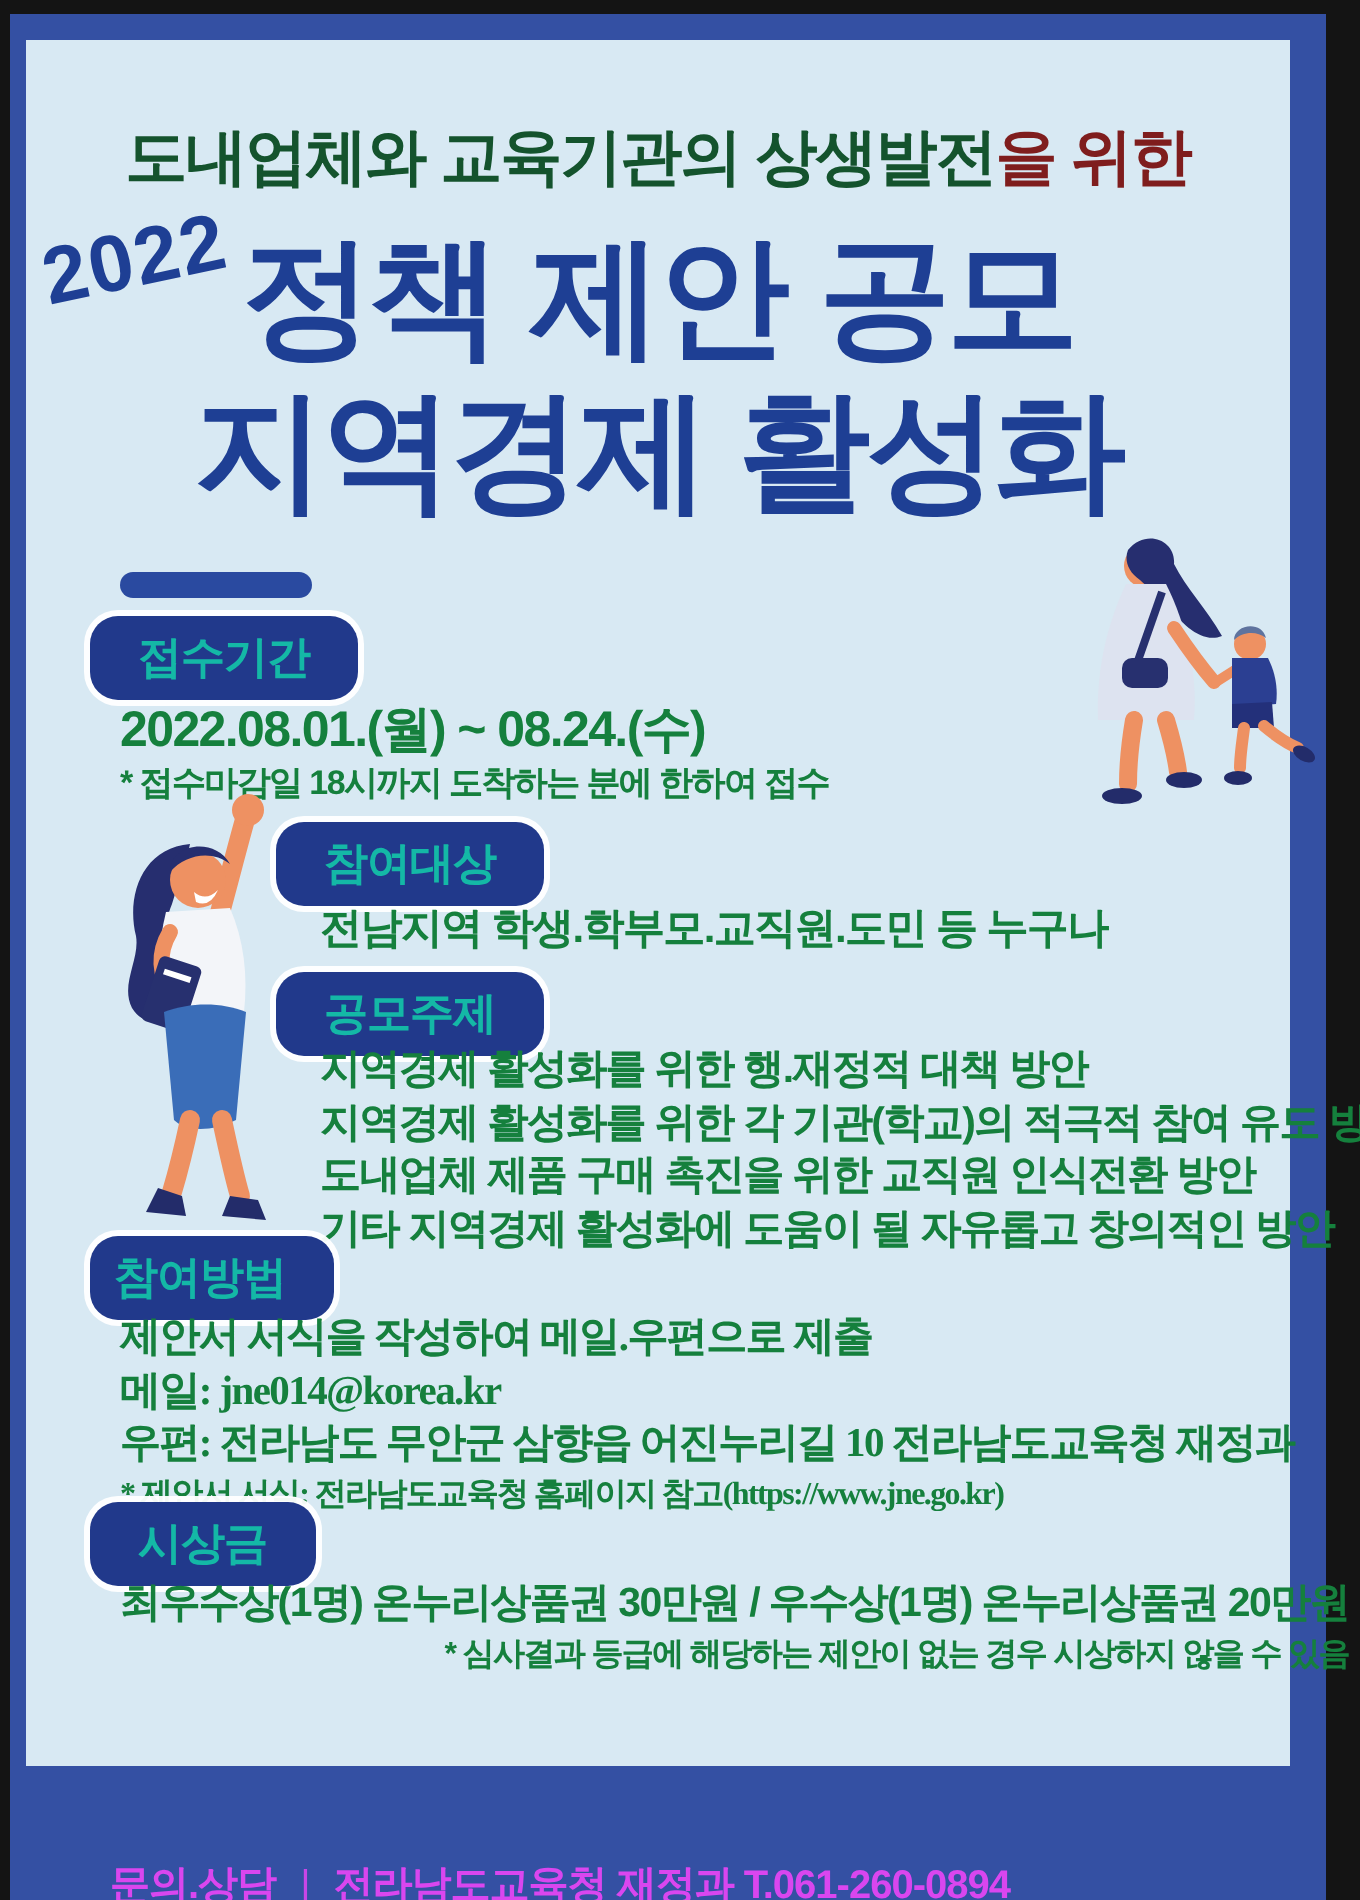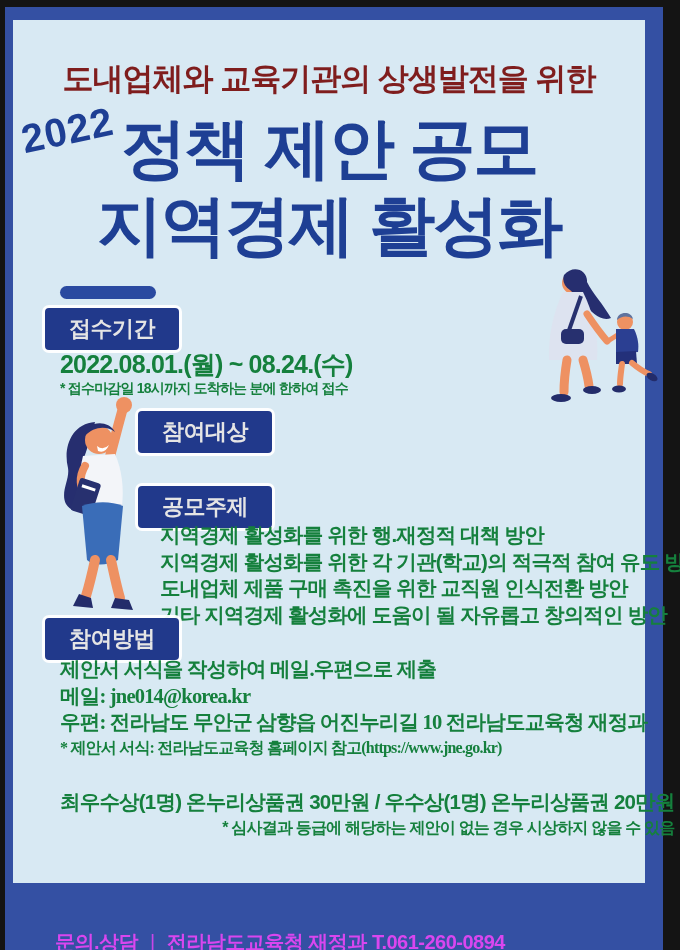--- a/index.html
+++ b/index.html
@@ -19,48 +19,48 @@
   .content {
     position:absolute; left:13px; top:20px; width:632px; height:863px;
     background:#d8e9f3;
     overflow:visible;
   }
   .tagline {
     position:absolute; left:0; top:38px; width:100%;
     text-align:center; font-size:31px; font-weight:700; letter-spacing:-1px;
     white-space:nowrap;
   }
-  .tagline .green { color:#7f1d1d; }
+  .tagline .green { color:#14532d; }
   .tagline .navy  { color:#7f1d1d; }
   .year {
     position:absolute; left:8px; top:88px;
     font-size:40px; font-weight:800; color:#1e3f94;
     transform:rotate(-12deg); letter-spacing:1px;
   }
   .main-title {
     position:absolute; left:0; top:90px; width:100%;
     text-align:center; color:#1e3f94;
     font-size:66px; line-height:77px; font-weight:800; letter-spacing:-2px;
     white-space:nowrap;
   }
   .title-dash {
     position:absolute; left:47px; top:266px; width:96px; height:13px;
     background:#2a4aa0; border-radius:7px;
   }
   .badge {
     position:absolute;
-    background:#21398b; color:#e5e5e5;
+    background:#21398b; color:#14b8a6;
     font-size:22px; font-weight:700; letter-spacing:-0.5px;
-    padding:6px 24px; border-radius:4px;
+    padding:6px 24px; border-radius:14px;
     box-shadow:0 0 0 3px rgba(255,255,255,0.95);
     white-space:nowrap;
   }
   .body-text { position:absolute; color:#15803d; font-weight:700; letter-spacing:-0.8px; white-space:nowrap; }
   .date-line { font-size:25px; }
-  .note      { font-size:14px; font-weight:700; }
+  .note      { font-size:17px; font-weight:700; }
   .lines div { font-size:20.5px; line-height:26.5px; }
   .lines .note-line { font-size:16px; line-height:24px; }
   
   .footer-text {
     position:absolute; left:55px; top:929px;
     color:#d946ef; font-size:20px; font-weight:700; letter-spacing:-0.5px;
     white-space:nowrap;
   }
   .footer-text .sep { margin:0 12px; font-weight:400; opacity:.9; }
   .illo { position:absolute; }
@@ -81,37 +81,39 @@
     <div>정책 제안 공모</div>
     <div>지역경제 활성화</div>
   </div>
   <div class="title-dash"></div>
 
   <div class="badge" style="left:32px; top:288px;">접수기간</div>
   <div class="body-text date-line" style="left:47px; top:328px;">2022.08.01.(월) ~ 08.24.(수)</div>
   <div class="body-text note" style="left:47px; top:360px;">* 접수마감일 18시까지 도착하는 분에 한하여 접수</div>
 
   <div class="badge" style="left:125px; top:391px;text-align:right;">참여대상</div>
+  <div class="body-text" style="left:147px; top:430px; font-size:21px;">전남지역 학생.학부모.교직원.도민 등 누구나</div>
 
   <div class="badge" style="left:125px; top:466px;">공모주제</div>
   <div class="body-text lines" style="left:147px; top:502px;">
     <div>지역경제 활성화를 위한 행.재정적 대책 방안</div>
     <div>지역경제 활성화를 위한 각 기관(학교)의 적극적 참여 유도 방안</div>
     <div>도내업체 제품 구매 촉진을 위한 교직원 인식전환 방안</div>
     <div>기타 지역경제 활성화에 도움이 될 자유롭고 창의적인 방안</div>
   </div>
 
-  <div class="badge" style="left:32px; top:598px;">참여방법</div>
+  <div class="badge" style="left:32px; top:598px;padding-left:12px;">참여방법</div>
   <div class="body-text lines" style="left:47px; top:636px;font-family:Liberation Serif, serif;">
     <div>제안서 서식을 작성하여 메일.우편으로 제출</div>
     <div>메일: jne014@korea.kr</div>
     <div>우편: 전라남도 무안군 삼향읍 어진누리길 10 전라남도교육청 재정과</div>
     <div class="note-line">* 제안서 서식: 전라남도교육청 홈페이지 참고(https://www.jne.go.kr)</div>
   </div>
 
+  <div class="badge" style="left:32px; top:731px;">시상금</div>
   <div class="body-text lines" style="left:47px; top:769px;text-align:right;">
     <div>최우수상(1명) 온누리상품권 30만원  /  우수상(1명)  온누리상품권 20만원</div>
     <div class="note-line">* 심사결과 등급에 해당하는 제안이 없는 경우 시상하지 않을 수 있음</div>
   </div>
 
   <svg class="illo" style="left:22px; top:376px;" width="125" height="218" viewBox="0 0 125 218">
 
     <path d="M74 64 C80 42 84 26 88 12" stroke="#ee9162" stroke-width="10" fill="none" stroke-linecap="round"></path>
     <circle cx="89" cy="9" r="8" fill="#ee9162"></circle>
 

